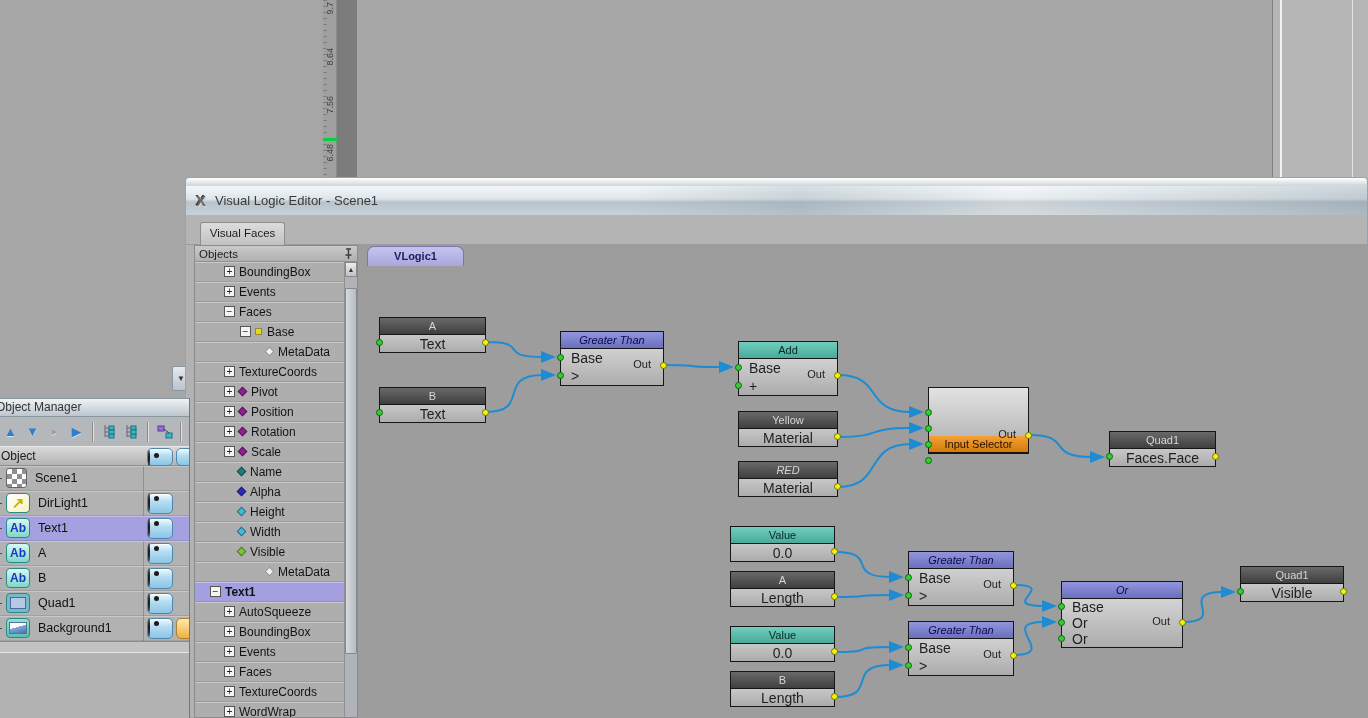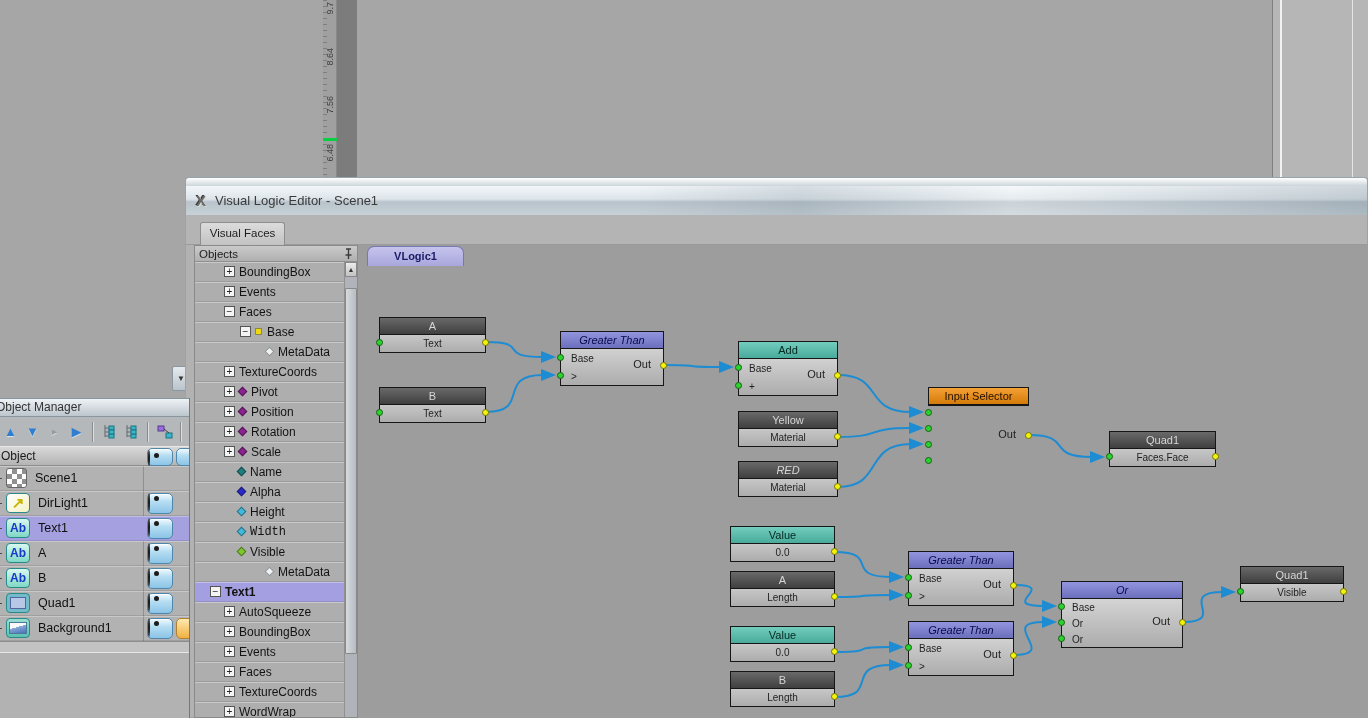--- a/index.html
+++ b/index.html
@@ -74,23 +74,23 @@
 #node-canvas{position:absolute;left:172px;top:0;width:1011px;height:473px;background:#9d9d9d;overflow:hidden;}
 #vlogic-tab{position:absolute;left:9px;top:1px;width:97px;height:20px;border:1px solid #7678b2;border-bottom:none;
  border-radius:7px 7px 0 0;background:linear-gradient(#c6c4ec,#a9a6dd);font-size:11px;font-weight:bold;
  color:#1b1b66;text-align:center;line-height:19px;}
 #wires{position:absolute;left:0;top:0;width:1011px;height:473px;}
 .wire{fill:none;stroke:#1d8cd2;stroke-width:2px;}
 .arrow{fill:#1d8cd2;}
 #node-layer{position:absolute;left:0;top:0;width:1011px;height:473px;}
 .node{position:absolute;border:1px solid #161616;background:linear-gradient(#e2e2e2,#acacac);}
 .nh{height:17px;font-size:11px;text-align:center;line-height:16px;border-bottom:1px solid #161616;}
-.hc-dark{color:#d6d6d6;} .hc-teal{color:#04281f;} .hc-blue{color:#0a0a4a;font-style:italic;} .hc-orange{color:#231000;}
+.hc-dark{color:#d6d6d6;} .hc-teal{color:#04281f;} .hc-blue{color:#0a0a4a;font-style:italic;} .hc-orange{color:#231000;margin-top:48px;}
 .nb{position:relative;}
-.nrow{padding-left:10px;font-size:10px;color:#1f1f1f;display:flex;align-items:center;}
+.nrow{padding-left:10px;font-size:14px;color:#1f1f1f;display:flex;align-items:center;}
 .nrow.c{justify-content:center;padding:0;height:17px;}
 .nrow.br{padding-left:16px;}
 .outlab{position:absolute;right:12px;font-size:11px;color:#1f1f1f;}
 .port{position:absolute;width:7px;height:7px;border-radius:50%;}
 .port.pin{left:-4px;background:#2ed22e;border:1px solid #156015;}
 .port.pout{right:-4px;background:#f2f20a;border:1px solid #737306;}
 
 
 #om{left:-7px;top:398px;width:197px;height:320px;background:#b2b2b2;border-right:1px solid #777;overflow:hidden;}
 #om-titlebar{position:absolute;left:0;top:0;width:197px;height:19px;border:1px solid #8a969e;
@@ -225,21 +225,21 @@
               <span class="tlab">Name</span>
             </div>
             <div class="trow" style="padding-left: 43px;">
               <span class="ticon dm dm-blue"></span>
               <span class="tlab">Alpha</span>
             </div>
             <div class="trow" style="padding-left: 43px;">
               <span class="ticon dm dm-cyan"></span>
               <span class="tlab">Height</span>
             </div>
-            <div class="trow" style="padding-left: 43px; font-family: Liberation Mono, monospace;">
+            <div class="trow" style="padding-left: 43px;">
               <span class="ticon dm dm-cyan"></span>
               <span class="tlab">Width</span>
             </div>
             <div class="trow" style="padding-left: 43px;">
               <span class="ticon dm dm-green"></span>
               <span class="tlab">Visible</span>
             </div>
             <div class="trow" style="padding-left: 71px;">
               <span class="ticon dm dm-pale"></span>
               <span class="tlab">MetaData</span>

